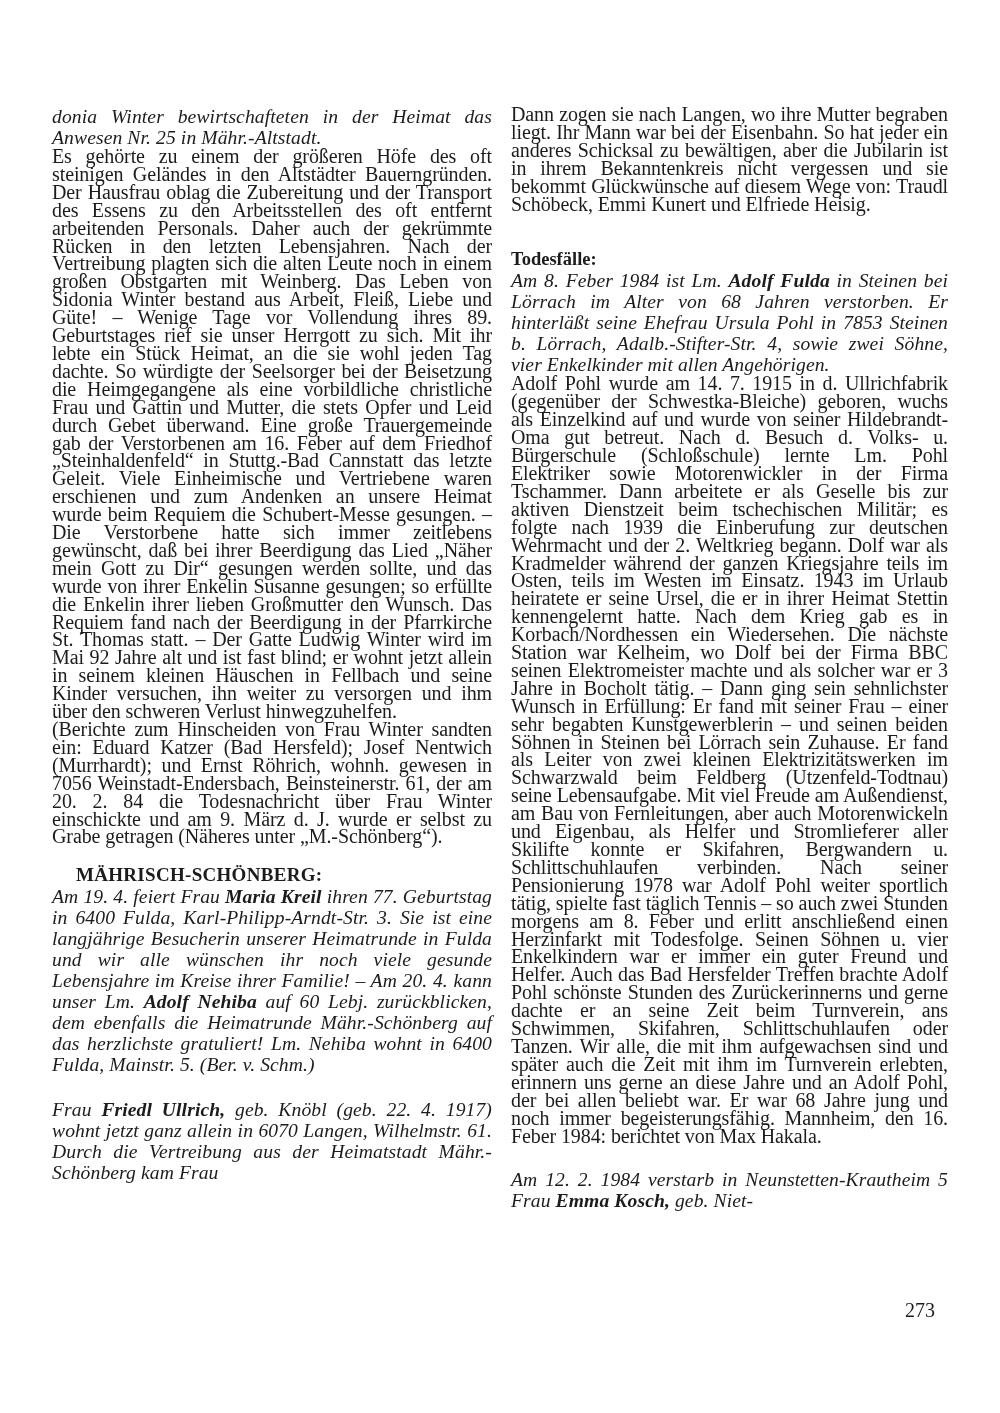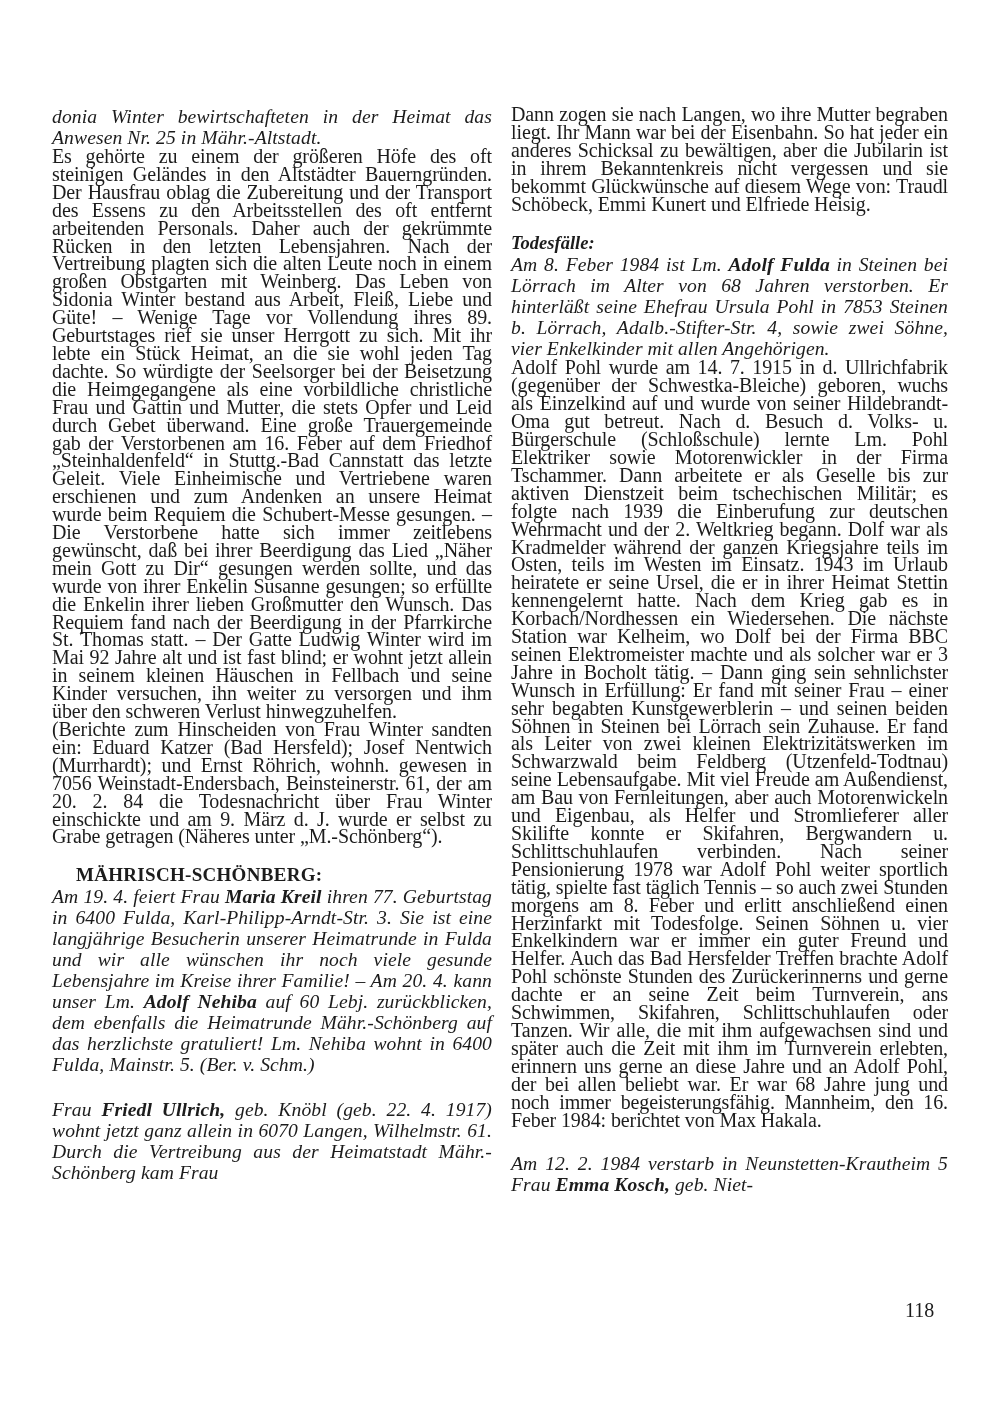--- a/index.html
+++ b/index.html
@@ -7,21 +7,21 @@
          font-family: "Liberation Serif", "DejaVu Serif", serif; color: #1c1c1c; }
   .col { position: absolute; top: 106px; width: 440px; text-align: justify; hyphens: none; }
   .col.left { left: 52px; }
   .col.right { left: 511px; width: 437px; }
   p { margin: 0; }
   .lead { font-size: 19.6px; line-height: 21px; letter-spacing: 0.1px; font-style: italic; }
   .body { font-size: 20px; line-height: 17.9px; letter-spacing: -0.1px; }
   .h-region { font-weight: bold; font-size: 19px; line-height: 22px; margin-top: 18px; letter-spacing: 0.3px; margin-left: 24px; }
   .h-sec { font-weight: bold; font-size: 18.5px; line-height: 21px; }
   .gap-s { margin-top: 24px; }
-  .gap-m { margin-top: 20px; font-style: italic; }
+  .gap-m { margin-top: 36px; }
   b { font-weight: bold; }
   .page-number { position: absolute; left: 905px; top: 1299px; font-size: 20px; }
 </style>
 </head>
 <body>
 
 <div class="col left">
   <p class="lead">donia Winter bewirtschafteten in der Heimat das Anwesen Nr. 25 in Mähr.-Altstadt.</p>
   <p class="body">Es gehörte zu einem der größeren Höfe des oft steinigen Geländes in den Altstädter Bauerngründen. Der Hausfrau oblag die Zubereitung und der Transport des Essens zu den Arbeitsstellen des oft entfernt arbeitenden Personals. Daher auch der gekrümmte Rücken in den letzten Lebensjahren. Nach der Vertreibung plagten sich die alten Leute noch in einem großen Obstgarten mit Weinberg. Das Leben von Sidonia Winter bestand aus Arbeit, Fleiß, Liebe und Güte! – Wenige Tage vor Vollendung ihres 89. Geburtstages rief sie unser Herrgott zu sich. Mit ihr lebte ein Stück Heimat, an die sie wohl jeden Tag dachte. So würdigte der Seelsorger bei der Beisetzung die Heimgegangene als eine vorbildliche christliche Frau und Gattin und Mutter, die stets Opfer und Leid durch Gebet überwand. Eine große Trauergemeinde gab der Verstorbenen am 16. Feber auf dem Friedhof „Steinhaldenfeld“ in Stuttg.-Bad Cannstatt das letzte Geleit. Viele Einheimische und Vertriebene waren erschienen und zum Andenken an unsere Heimat wurde beim Requiem die Schubert-Messe gesungen. – Die Verstorbene hatte sich immer zeitlebens gewünscht, daß bei ihrer Beerdigung das Lied „Näher mein Gott zu Dir“ gesungen werden sollte, und das wurde von ihrer Enkelin Susanne gesungen; so erfüllte die Enkelin ihrer lieben Großmutter den Wunsch. Das Requiem fand nach der Beerdigung in der Pfarrkirche St. Thomas statt. – Der Gatte Ludwig Winter wird im Mai 92 Jahre alt und ist fast blind; er wohnt jetzt allein in seinem kleinen Häuschen in Fellbach und seine Kinder versuchen, ihn weiter zu versorgen und ihm über den schweren Verlust hinwegzuhelfen.</p>
   <p class="body">(Berichte zum Hinscheiden von Frau Winter sandten ein: Eduard Katzer (Bad Hersfeld); Josef Nentwich (Murrhardt); und Ernst Röhrich, wohnh. gewesen in 7056 Weinstadt-Endersbach, Beinsteinerstr. 61, der am 20. 2. 84 die Todesnachricht über Frau Winter einschickte und am 9. März d. J. wurde er selbst zu Grabe getragen (Näheres unter „M.-Schönberg“).</p>
@@ -35,13 +35,13 @@
 <div class="col right">
   <p class="body">Dann zogen sie nach Langen, wo ihre Mutter begraben liegt. Ihr Mann war bei der Eisenbahn. So hat jeder ein anderes Schicksal zu bewältigen, aber die Jubilarin ist in ihrem Bekanntenkreis nicht vergessen und sie bekommt Glückwünsche auf diesem Wege von: Traudl Schöbeck, Emmi Kunert und Elfriede Heisig.</p>
 
   <p class="h-sec gap-m">Todesfälle:</p>
   <p class="lead"><span>Am 8. Feber 1984 ist Lm. </span><b>Adolf Fulda</b><span> in Steinen bei Lörrach im Alter von 68 Jahren verstorben. Er hinterläßt seine Ehefrau Ursula Pohl in 7853 Steinen b. Lörrach, Adalb.-Stifter-Str. 4, sowie zwei Söhne, vier Enkelkinder mit allen Angehörigen.</span></p>
   <p class="body">Adolf Pohl wurde am 14. 7. 1915 in d. Ullrichfabrik (gegenüber der Schwestka-Bleiche) geboren, wuchs als Einzelkind auf und wurde von seiner Hildebrandt-Oma gut betreut. Nach d. Besuch d. Volks- u. Bürgerschule (Schloßschule) lernte Lm. Pohl Elektriker sowie Motorenwickler in der Firma Tschammer. Dann arbeitete er als Geselle bis zur aktiven Dienstzeit beim tschechischen Militär; es folgte nach 1939 die Einberufung zur deutschen Wehrmacht und der 2. Weltkrieg begann. Dolf war als Kradmelder während der ganzen Kriegsjahre teils im Osten, teils im Westen im Einsatz. 1943 im Urlaub heiratete er seine Ursel, die er in ihrer Heimat Stettin kennengelernt hatte. Nach dem Krieg gab es in Korbach/Nordhessen ein Wiedersehen. Die nächste Station war Kelheim, wo Dolf bei der Firma BBC seinen Elektromeister machte und als solcher war er 3 Jahre in Bocholt tätig. – Dann ging sein sehnlichster Wunsch in Erfüllung: Er fand mit seiner Frau – einer sehr begabten Kunstgewerblerin – und seinen beiden Söhnen in Steinen bei Lörrach sein Zuhause. Er fand als Leiter von zwei kleinen Elektrizitätswerken im Schwarzwald beim Feldberg (Utzenfeld-Todtnau) seine Lebensaufgabe. Mit viel Freude am Außendienst, am Bau von Fernleitungen, aber auch Motorenwickeln und Eigenbau, als Helfer und Stromlieferer aller Skilifte konnte er Skifahren, Bergwandern u. Schlittschuhlaufen verbinden. Nach seiner Pensionierung 1978 war Adolf Pohl weiter sportlich tätig, spielte fast täglich Tennis – so auch zwei Stunden morgens am 8. Feber und erlitt anschließend einen Herzinfarkt mit Todesfolge. Seinen Söhnen u. vier Enkelkindern war er immer ein guter Freund und Helfer. Auch das Bad Hersfelder Treffen brachte Adolf Pohl schönste Stunden des Zurückerinnerns und gerne dachte er an seine Zeit beim Turnverein, ans Schwimmen, Skifahren, Schlittschuhlaufen oder Tanzen. Wir alle, die mit ihm aufgewachsen sind und später auch die Zeit mit ihm im Turnverein erlebten, erinnern uns gerne an diese Jahre und an Adolf Pohl, der bei allen beliebt war. Er war 68 Jahre jung und noch immer begeisterungsfähig. Mannheim, den 16. Feber 1984: berichtet von Max Hakala.</p>
 
   <p class="lead gap-s"><span>Am 12. 2. 1984 verstarb in Neunstetten-Krautheim 5 Frau </span><b>Emma Kosch,</b><span> geb. Niet-</span></p>
 </div>
 
-<div class="page-number">118</div>
+<div class="page-number">273</div>
 
 </body></html>

